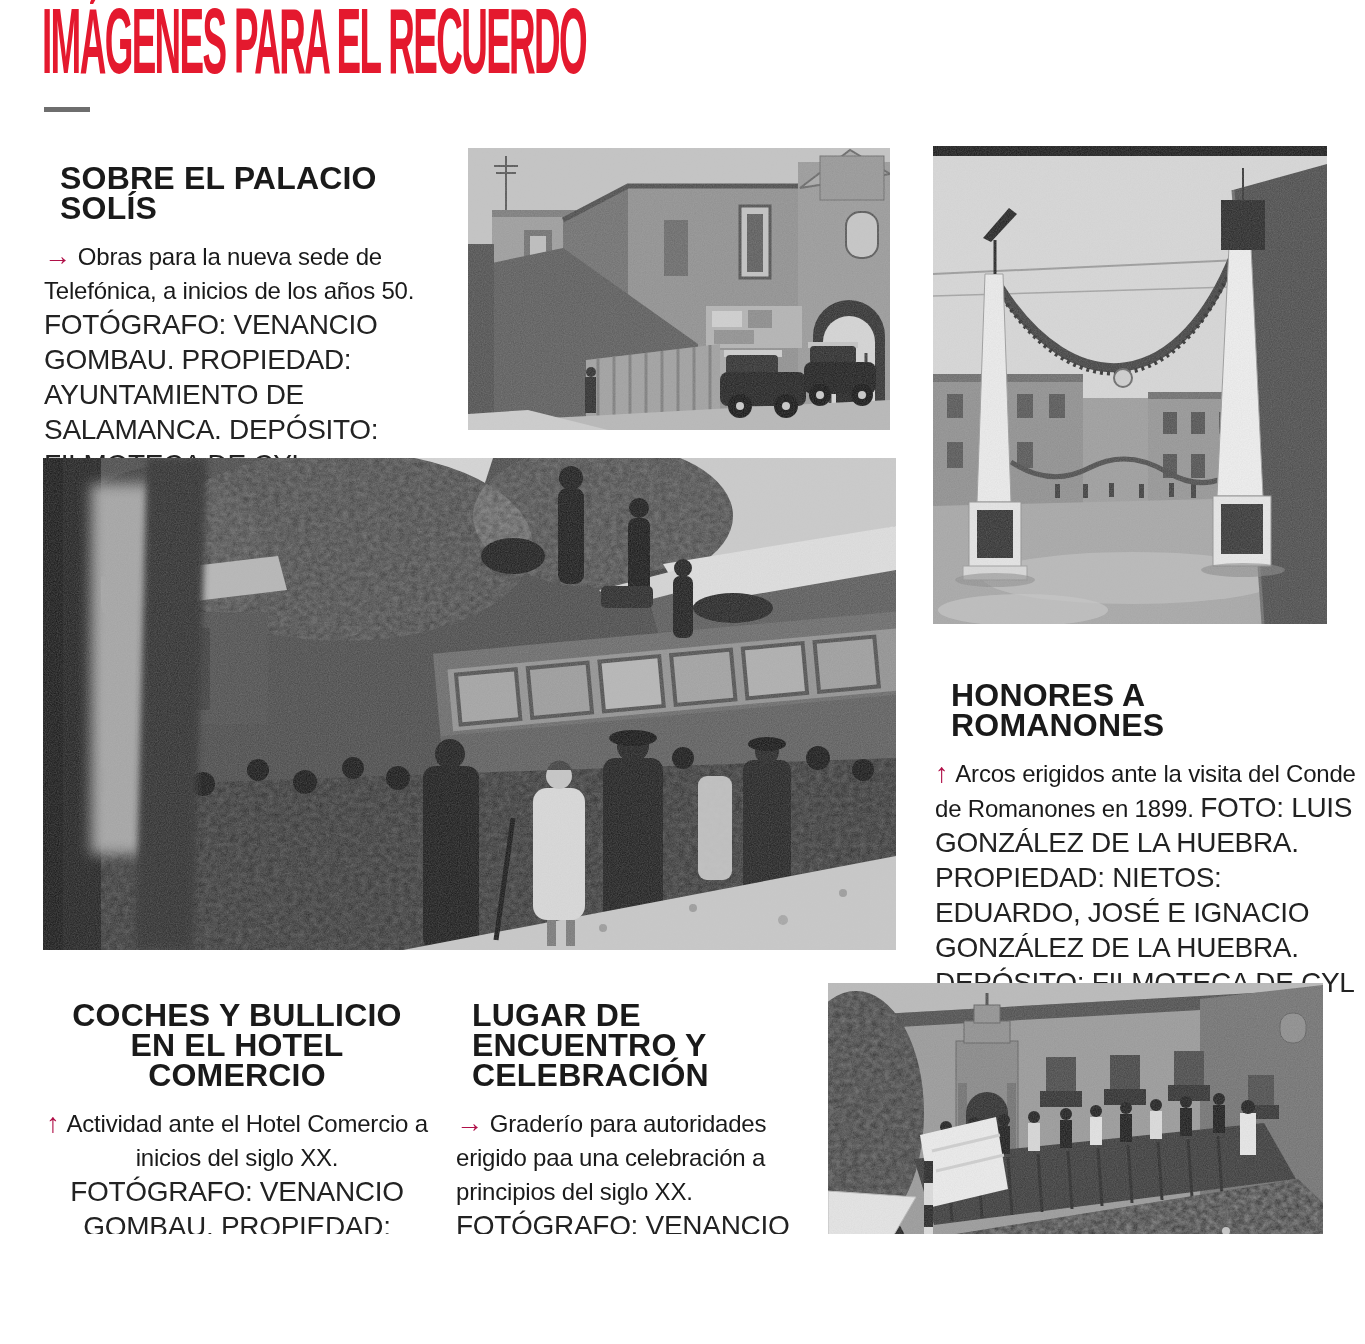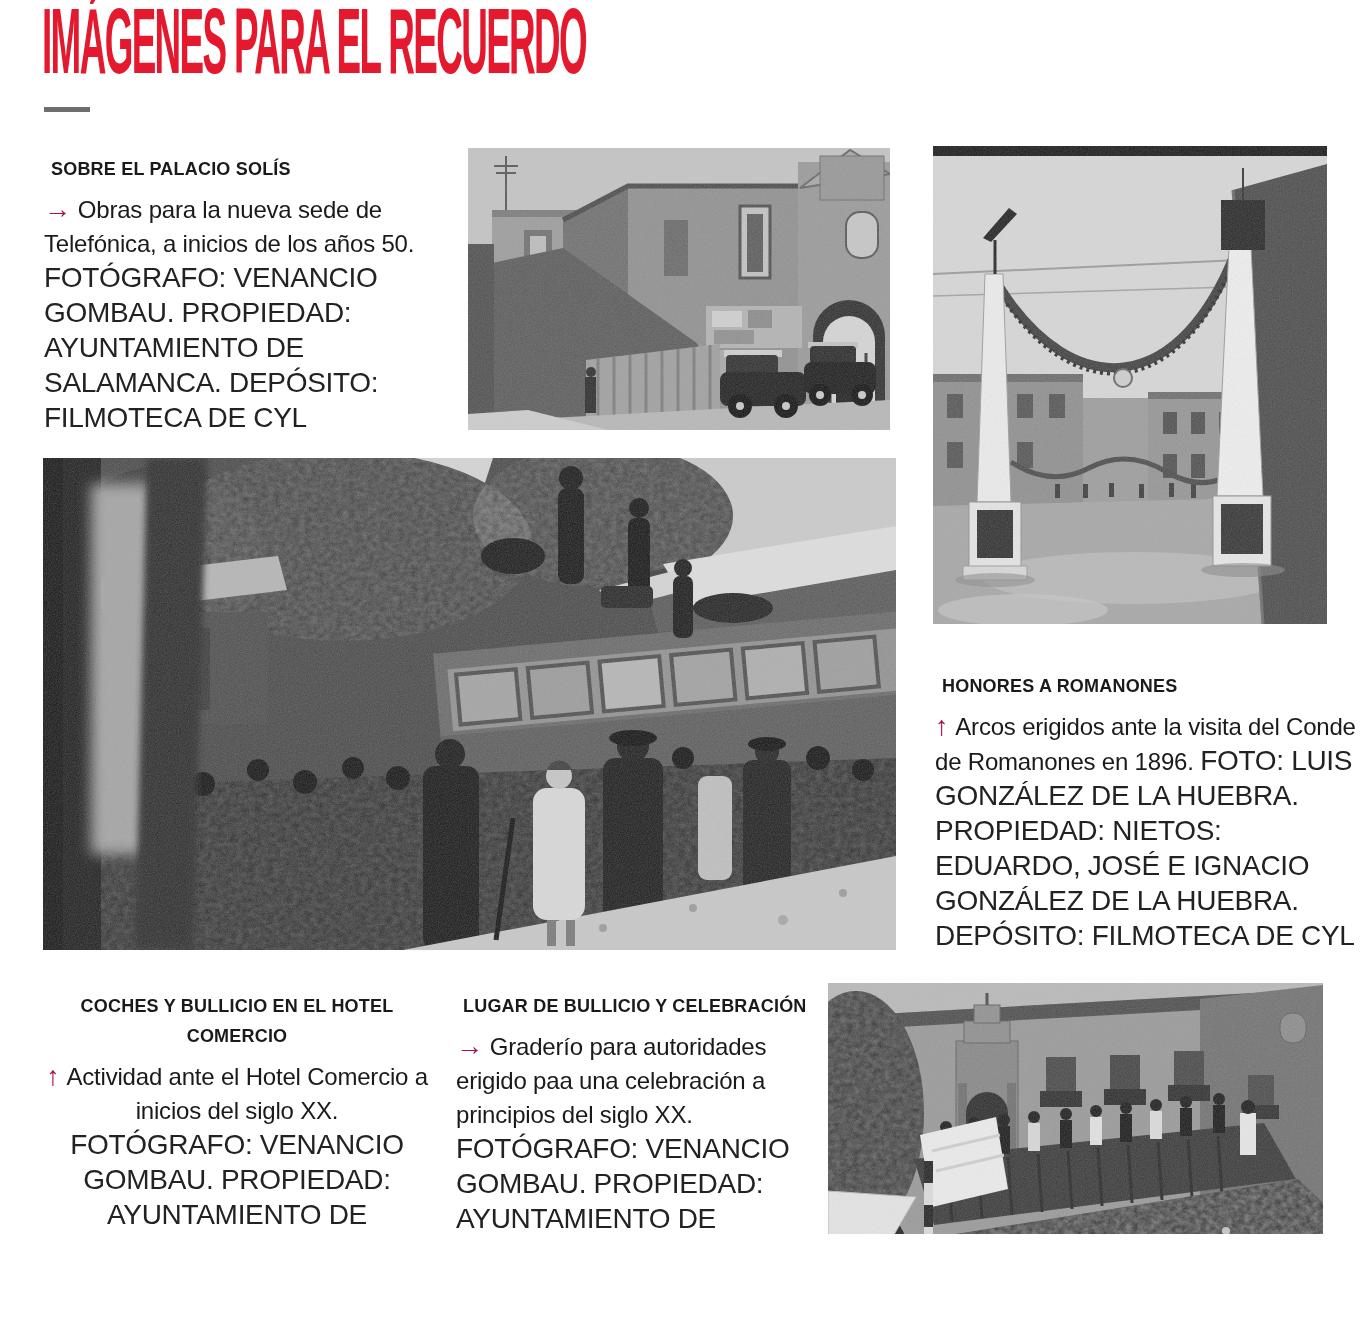--- a/index.html
+++ b/index.html
@@ -13,21 +13,21 @@
     color:var(--headline-red,#e4192e);
     letter-spacing:-4px; white-space:nowrap;
     transform:scaleX(0.40); transform-origin:left top;
   }
   .divider{
     position:absolute; left:44px; top:107px; width:46px; height:5px;
     background:var(--divider-gray,#6e6e6e);
   }
   .txt{position:absolute;}
   .sec-title{
-    margin:7px; font-size:18px; line-height:30px; font-weight:800;
+    margin:16px; font-size:32px; line-height:30px; font-weight:800;
     letter-spacing:.2px; color:var(--text-dark,#141414);
   }
   .body{
     margin:8px 0 0; font-size:24px; line-height:34px;
     color:var(--text-dark,#1c1c1c); letter-spacing:-.2px;
   }
   .arrow{
     color:var(--arrow-crimson,#b01048); font-weight:700; font-size:27px;
     margin-right:7px;
   }
@@ -279,30 +279,30 @@
       <rect x="0" y="0" width="58" height="492" fill="#1c1c1c"></rect>
       <rect x="48" y="26" width="64" height="370" fill="#a3a3a3" filter="url(#blur7)"></rect>
       <polygon points="104,0 164,0 150,492 92,492" fill="#2c2c2c" filter="url(#blur3)"></polygon>
       <rect x="0" y="0" width="20" height="492" fill="#141414"></rect>
       <rect width="853" height="492" filter="url(#grain)" opacity=".55"></rect>
     </svg>
   </figure>
 
   <section class="txt sec2">
     <h2 class="sec-title">HONORES A ROMANONES</h2>
-    <p class="body"><span class="arrow">↑</span><span>Arcos erigidos ante la visita del Conde de Romanones en 1896.</span> <span class="credits">FOTO: LUIS GONZÁLEZ DE LA HUEBRA. PROPIEDAD: NIETOS: EDUARDO, JOSÉ E IGNACIO GONZÁLEZ DE LA HUEBRA. DEPÓSITO: FILMOTECA DE CYL</span></p>
+    <p class="body"><span class="arrow">↑</span><span>Arcos erigidos ante la visita del Conde de Romanones en 1899.</span> <span class="credits">FOTO: LUIS GONZÁLEZ DE LA HUEBRA. PROPIEDAD: NIETOS: EDUARDO, JOSÉ E IGNACIO GONZÁLEZ DE LA HUEBRA. DEPÓSITO: FILMOTECA DE CYL</span></p>
   </section>
 
   <section class="txt sec3">
     <h2 class="sec-title">COCHES Y BULLICIO EN EL HOTEL COMERCIO</h2>
     <p class="body"><span class="arrow">↑</span><span>Actividad ante el Hotel Comercio a inicios del siglo XX.</span> <span class="credits">FOTÓGRAFO: VENANCIO GOMBAU. PROPIEDAD: AYUNTAMIENTO DE SALAMANCA. DEPÓSITO: FILMOTECA DE CYL</span></p>
   </section>
 
   <section class="txt sec4">
-    <h2 class="sec-title">LUGAR DE BULLICIO Y CELEBRACIÓN</h2>
+    <h2 class="sec-title">LUGAR DE ENCUENTRO Y CELEBRACIÓN</h2>
     <p class="body"><span class="arrow">→</span><span>Graderío para autoridades erigido paa una celebración a principios del siglo XX.</span> <span class="credits">FOTÓGRAFO: VENANCIO GOMBAU. PROPIEDAD: AYUNTAMIENTO DE SALAMANCA. DEPÓSITO: FILMOTECA DE CYL</span></p>
   </section>
 
   <figure class="photo ph4">
     <svg viewBox="0 0 495 352" preserveAspectRatio="none">
       <rect width="495" height="352" fill="#989898"></rect>
       <polygon points="0,0 495,0 495,6 0,34" fill="#b9b9b9"></polygon>
       <polygon points="0,34 495,6 495,20 0,48" fill="#4c4c4c"></polygon>
       <polygon points="372,16 495,2 495,352 372,352" fill="#707070"></polygon>
       <g>

